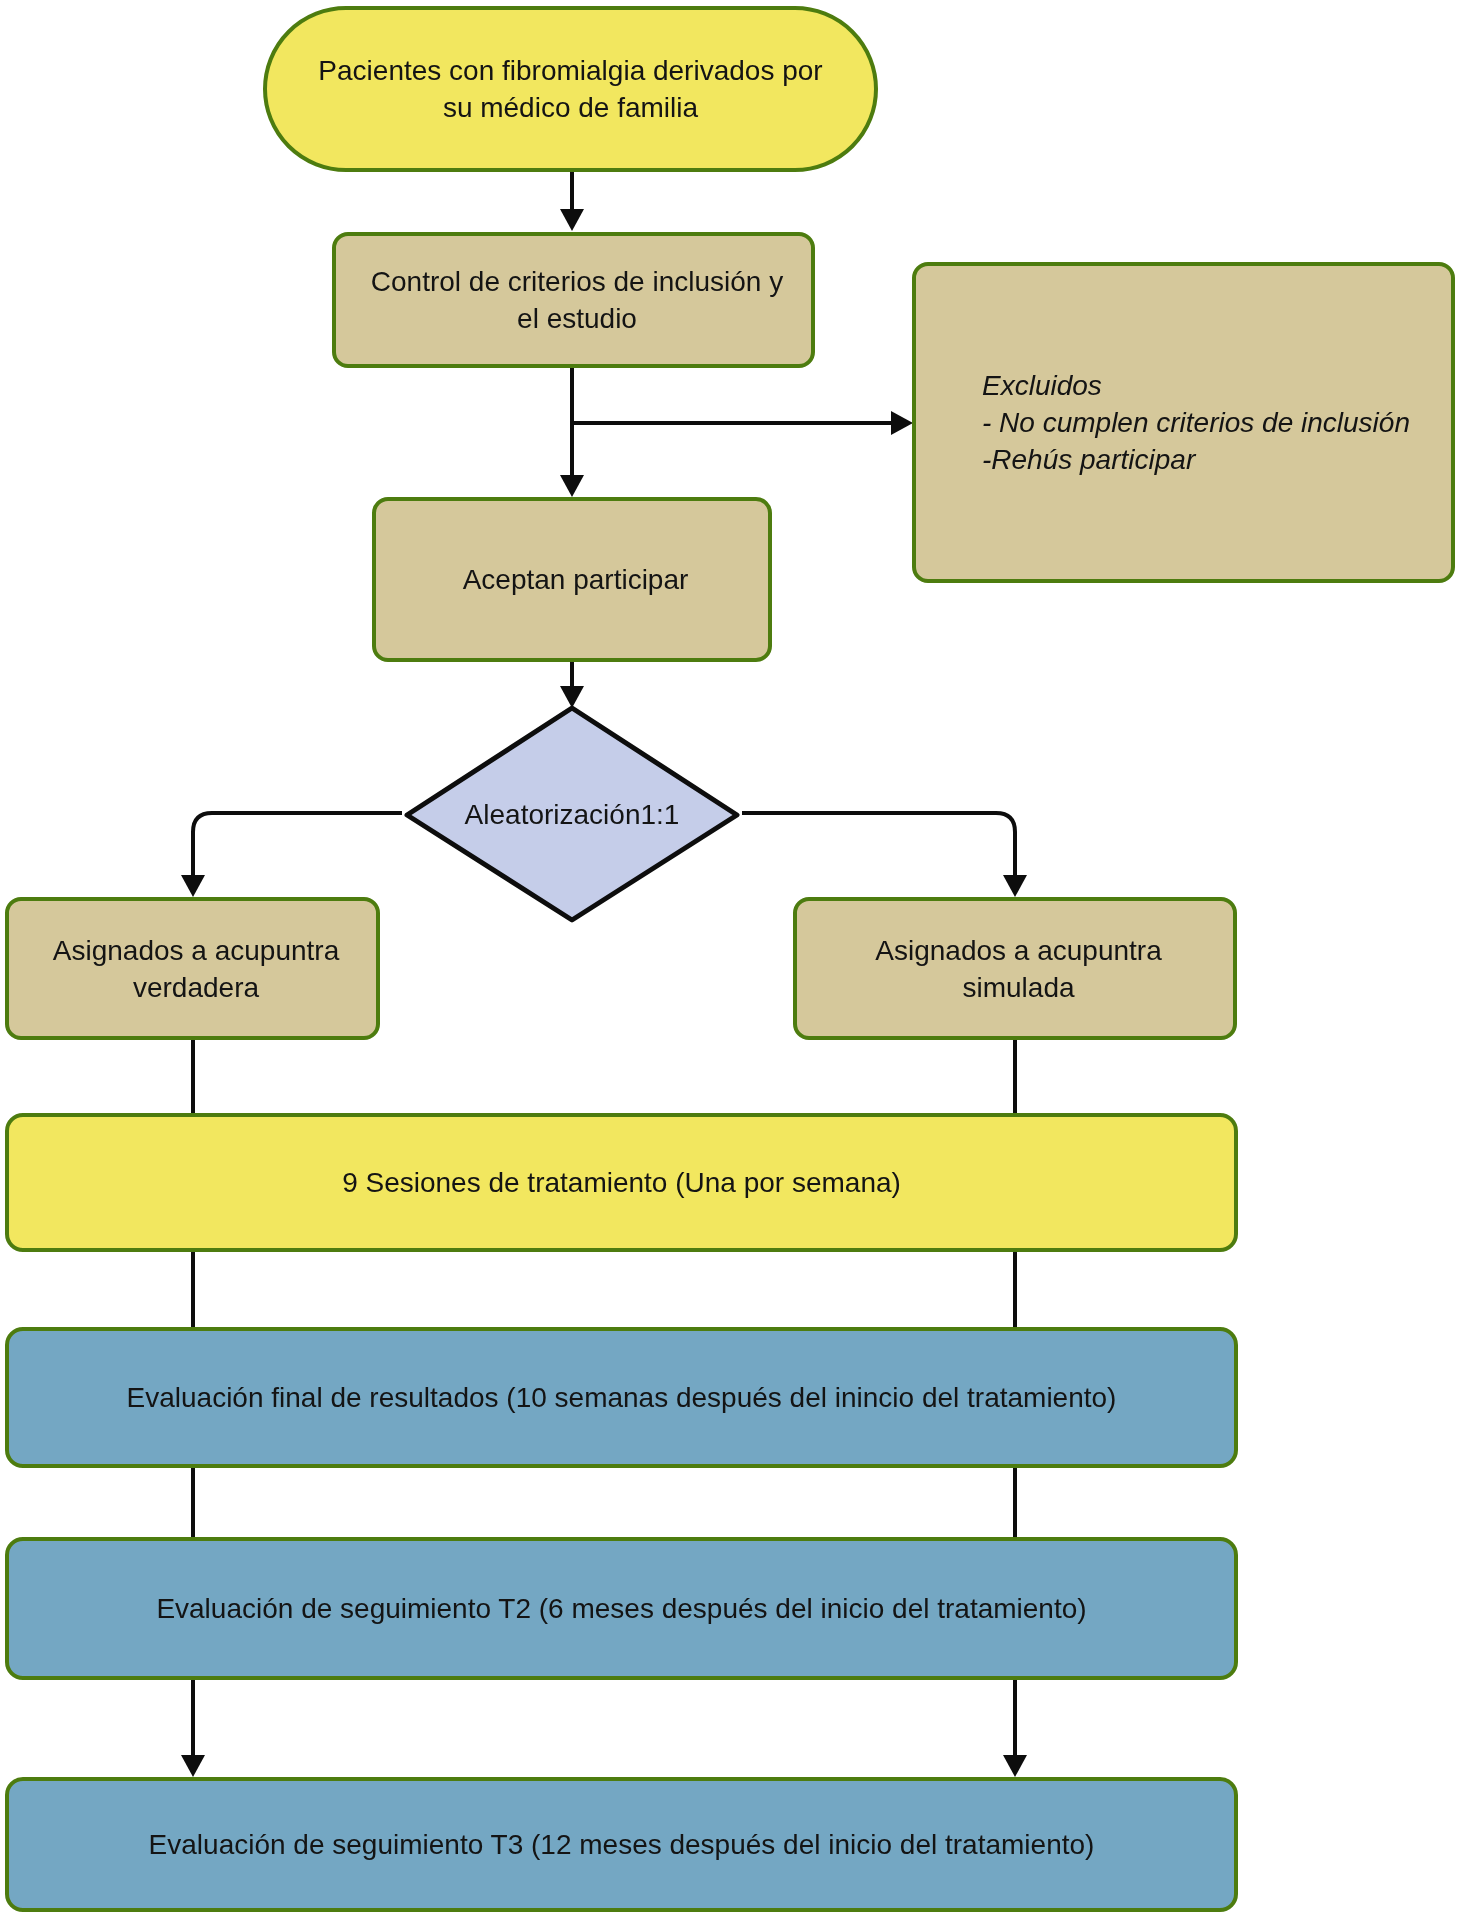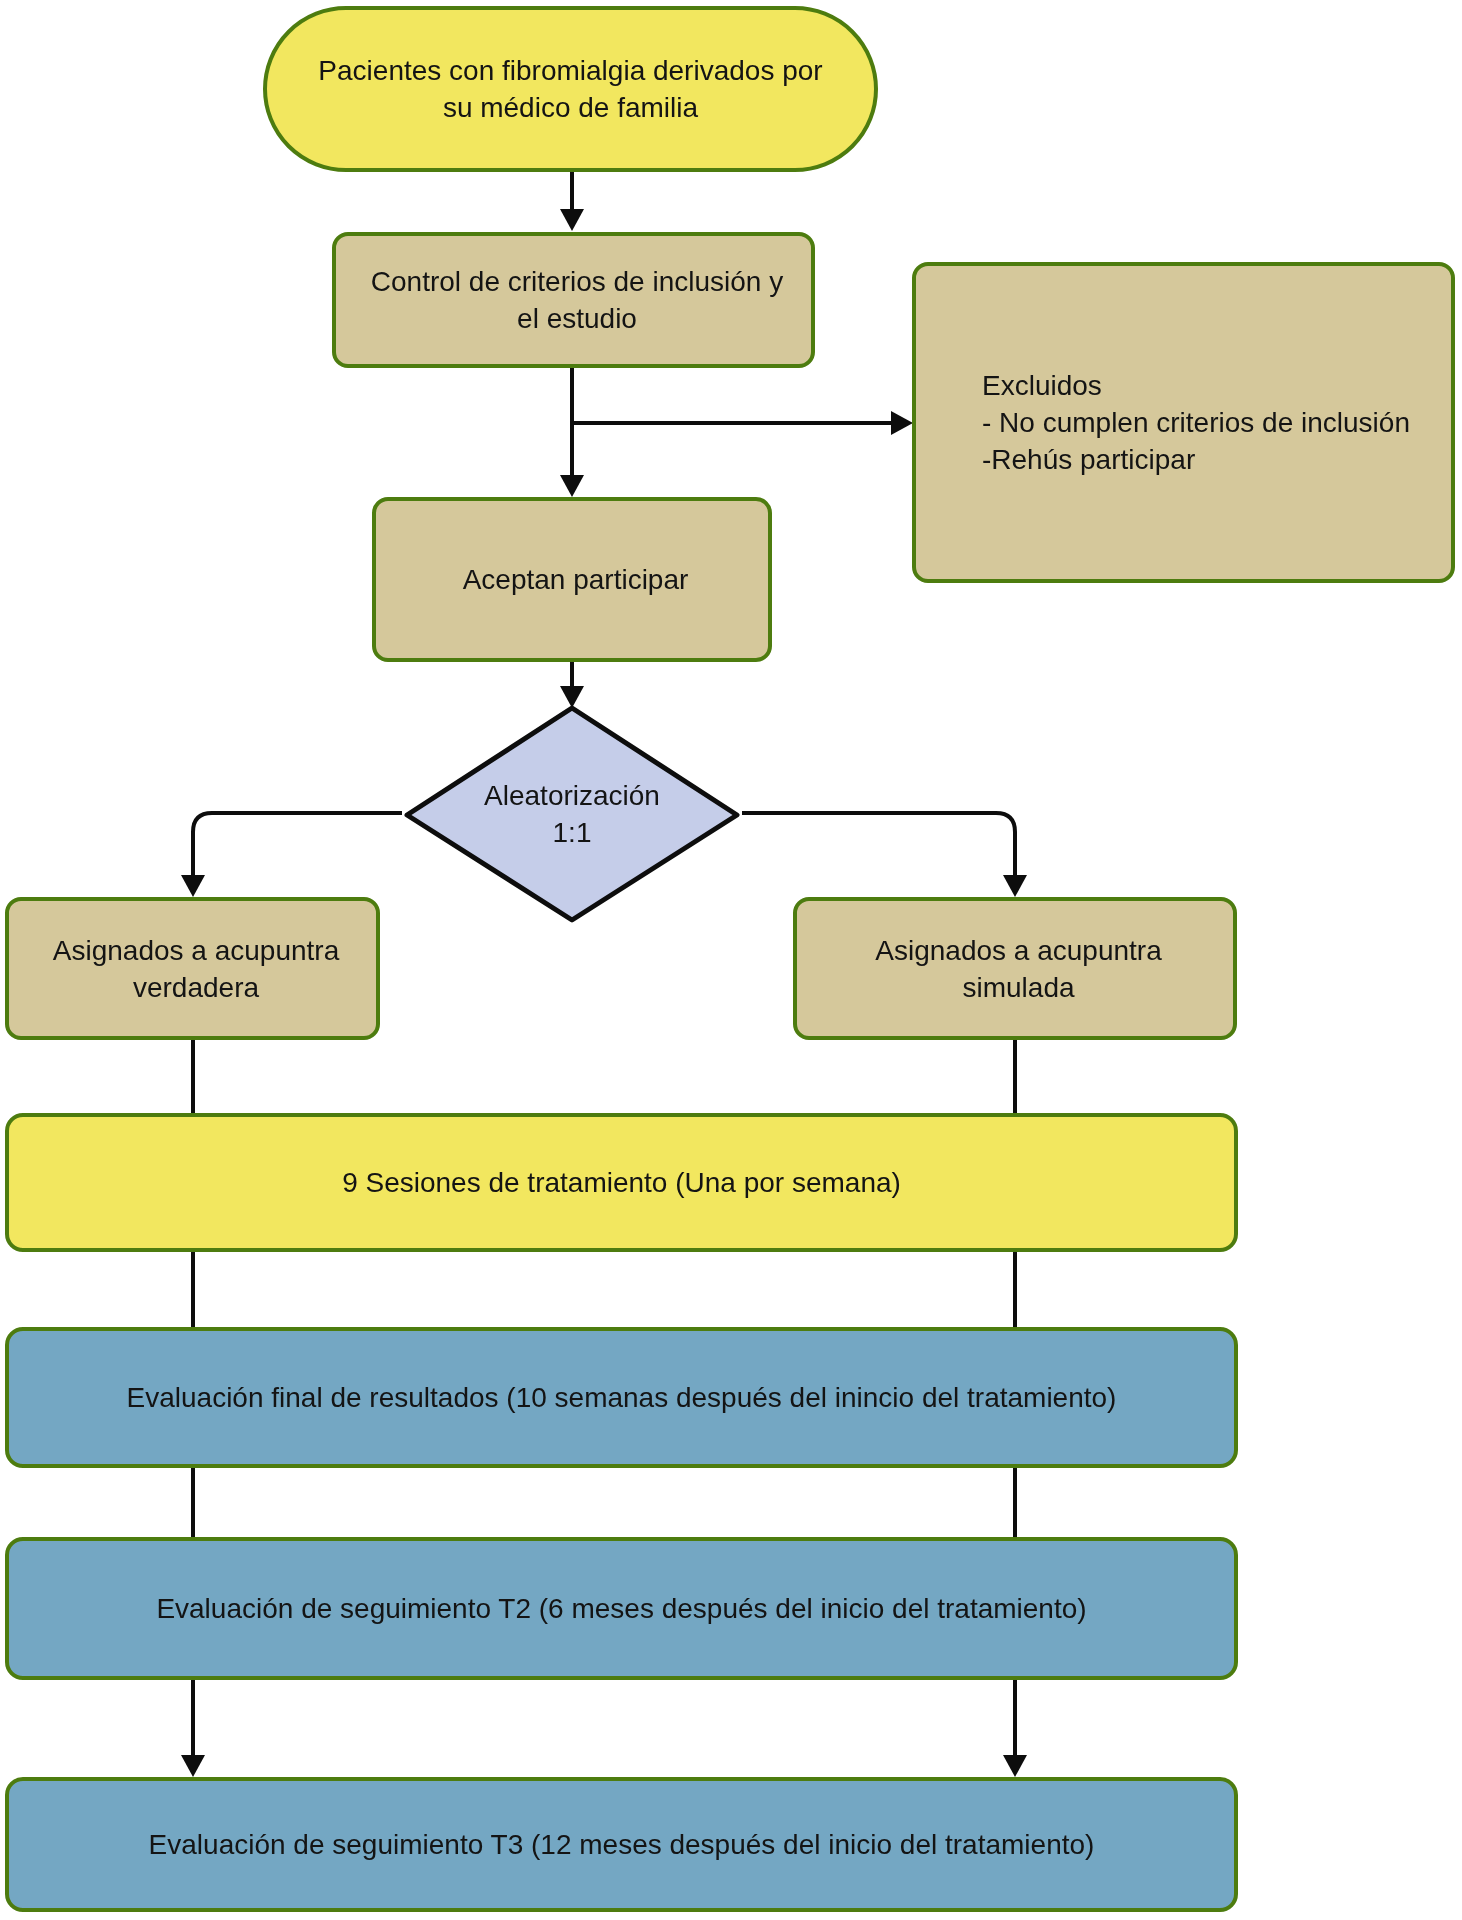--- a/index.html
+++ b/index.html
@@ -29,21 +29,21 @@
   .band     { border-radius: 18px; }
   .stadium  { border-radius: 90px; }
   .tan      { background: var(--color-tan); }
   .yellow   { background: var(--color-yellow); }
   .blue     { background: var(--color-blue); }
   .left-align { align-items: flex-start; text-align: left; padding-left: 66px; padding-right: 30px; }
   .line { white-space: nowrap; }
   .diamond-label {
     position: absolute;
     display: flex;
-    flex-direction: column;
+    flex-direction: row;
     justify-content: center;
     align-items: center;
     text-align: center;
     font-size: 28px;
     line-height: 37px;
   }
 </style>
 </head>
 <body>
 
@@ -117,21 +117,21 @@
   <div class="node yellow stadium" style="left:263px; top:6px; width:615px; height:166px;">
     <div class="line">Pacientes con fibromialgia derivados por</div>
     <div class="line">su médico de familia</div>
   </div>
 
   <div class="node tan rounded" style="left:332px; top:232px; width:483px; height:136px;">
     <div class="line">Control de criterios de inclusión y</div>
     <div class="line">el estudio</div>
   </div>
 
-  <div class="node tan rounded left-align" style="left:912px; top:262px; width:543px; height:321px;">
+  <div class="node tan rounded left-align" style="left:912px; top:262px; width:543px; height:321px;font-style:italic;">
     <div class="line">Excluidos</div>
     <div class="line">- No cumplen criterios de inclusión</div>
     <div class="line">-Rehús participar</div>
   </div>
 
   <div class="node tan rounded" style="left:372px; top:497px; width:400px; height:165px;">
     <div class="line">Aceptan participar</div>
   </div>
 
   <div class="diamond-label" style="left:407px; top:708px; width:330px; height:212px;">

